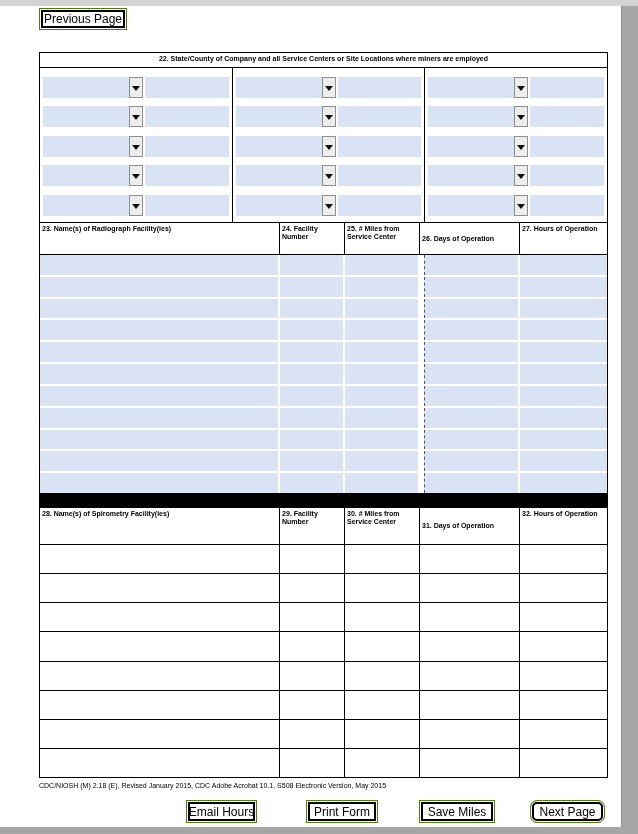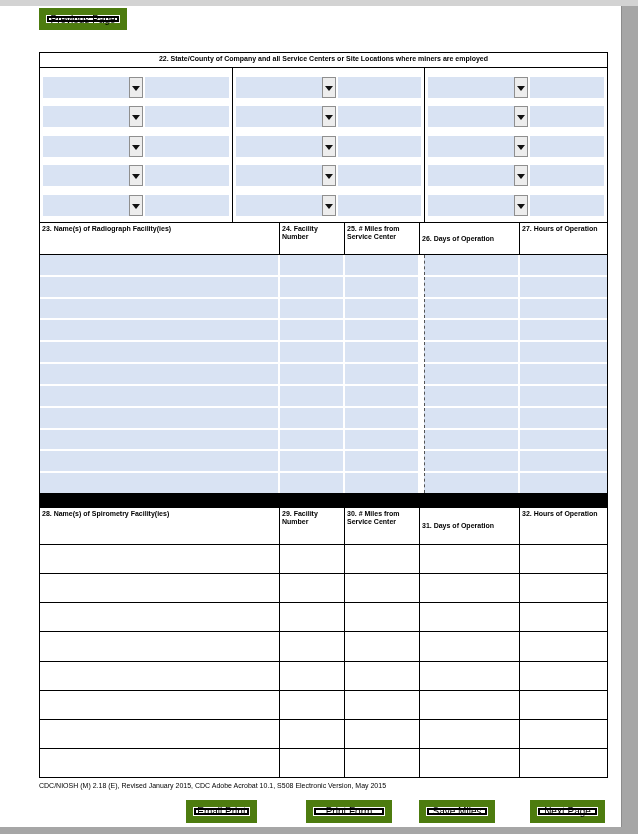--- a/index.html
+++ b/index.html
@@ -1,29 +1,29 @@
 <!DOCTYPE html>
 <html style="--field-blue: #d9e3f3; --backdrop-gray: #a6a6a6; --divider-black: #000000;"><head>
 <meta charset="utf-8">
 <style>
   html,body{margin:0;padding:0;}
   body{font-family:"Liberation Sans",sans-serif;color:#000;}
   .viewport{position:relative;width:638px;height:834px;background:var(--backdrop-gray,#a6a6a6);overflow:hidden;}
   .top-strip{position:absolute;left:0;top:0;width:100%;height:6px;background:#d3d3d3;}
   .page{position:absolute;left:0;top:6px;width:621px;height:821px;background:#fff;box-shadow:1px 0 0 #8c8c8c;}
 
-  .btn{position:absolute;background:#fff;border:7px solid #4d7c0f;
+  .btn{position:absolute;background:#fff;border:1px solid #4d7c0f;
        box-shadow:inset 0 0 0 1px #fff, inset 0 0 0 3px #000;
-       font-size:10px;color:#000;display:flex;align-items:center;justify-content:center;
+       font-size:12px;color:#000;display:flex;align-items:center;justify-content:center;
        font-family:inherit;padding:0;cursor:pointer;}
   .btn-prev{left:39px;top:2px;width:88px;height:22px;}
   .btn-email{left:186px;top:794px;width:71px;height:23px;}
-  .btn-print{left:306px;top:794px;width:86px;height:23px;}
+  .btn-print{left:306px;top:794px;width:72px;height:23px;}
   .btn-save{left:419px;top:794px;width:76px;height:23px;}
-  .btn-next{left:530px;top:794px;width:75px;height:23px;}
+  .btn-next{left:530px;top:794px;width:75px;height:23px;border-radius:7px;}
 
   
   .s22{position:absolute;left:39px;top:46px;width:569px;}
   .s22-title{border:1px solid #000;height:14px;font-size:7px;font-weight:bold;text-align:center;line-height:12px;overflow:hidden;}
   .s22-body{display:grid;grid-template-columns:193px 192px 182px;height:156px;border-left:1px solid #000;border-right:1px solid #000;}
   .s22-colwrap{border-right:1px solid #000;display:flex;flex-direction:column;justify-content:space-evenly;padding:0 3px;min-width:0;}
   .s22-colwrap:last-child{border-right:none;}
   .s22-cell{height:21px;display:flex;gap:2px;}
   .combo{position:relative;width:100px;background:var(--field-blue,#d9e3f3);flex:none;}
   .combo-btn{position:absolute;right:0;top:0;width:14px;height:21px;background:#ededed;border:1px solid #8f8f8f;box-sizing:border-box;}
@@ -353,19 +353,19 @@
           <div class="spiro-cell"></div>
           <div class="spiro-cell"></div>
           <div class="spiro-cell"></div>
           <div class="spiro-cell"></div>
         </div>
         </div>
     </div>
 
     <div class="footer-line">CDC/NIOSH (M) 2.18 (E), Revised January 2015, CDC Adobe Acrobat 10.1, S508 Electronic Version, May 2015</div>
 
-    <button class="btn btn-email">Email Print</button>
+    <button class="btn btn-email">Email Hours</button>
     <button class="btn btn-print">Print Form</button>
     <button class="btn btn-save">Save Miles</button>
     <button class="btn btn-next">Next Page</button>
 
   </div>
 </div>
 
 </body></html>

